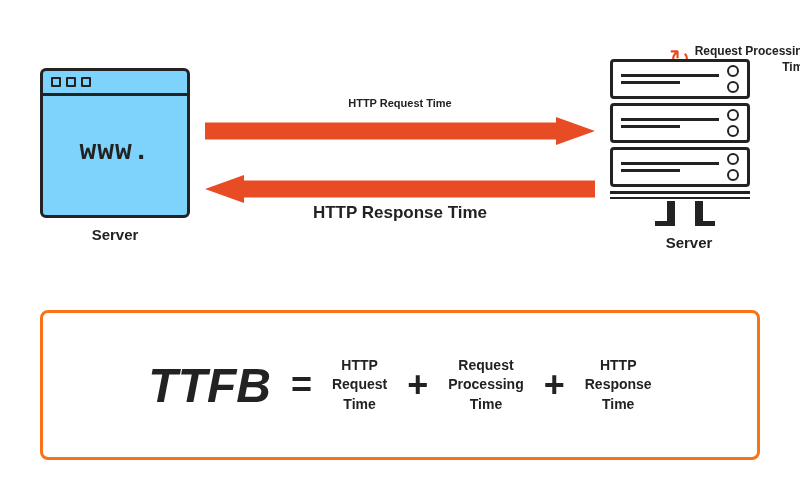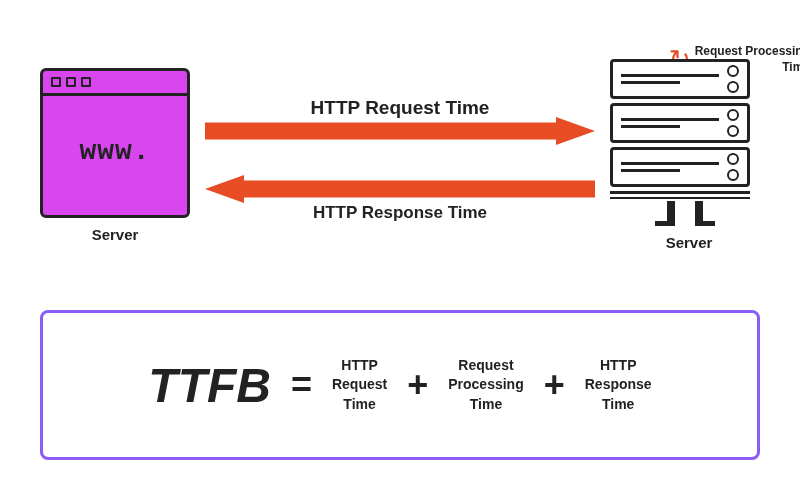--- a/index.html
+++ b/index.html
@@ -26,21 +26,21 @@
       flex-direction: column;
       align-items: center;
     }
 
     .browser-box {
       width: 150px;
       height: 150px;
       border: 3px solid #222;
       border-radius: 6px;
       position: relative;
-      background: #d946ef;
+      background: #7dd3fc;
     }
 
     .browser-titlebar {
       display: flex;
       align-items: center;
       padding: 6px 8px;
       border-bottom: 3px solid #222;
       gap: 5px;
     }
 
@@ -173,21 +173,21 @@
       margin-top: 8px;
       font-size: 15px;
       font-weight: 600;
       color: #222;
       margin-left: 8px;
     }
 
     
     .bottom-section {
       margin: 0 40px;
-      border: 3px solid #8b5cf6;
+      border: 3px solid #f97316;
       border-radius: 8px;
       padding: 20px 30px;
       display: flex;
       align-items: center;
       justify-content: center;
       gap: 20px;
       height: 150px;
     }
 
     .ttfb-label {
@@ -258,21 +258,21 @@
       </div>
       <div class="browser-content">
         <span class="browser-www">www.</span>
       </div>
     </div>
     <div class="browser-label">Server</div>
   </div>
 
   <div class="arrows-wrapper">
     <div style="position:relative; display:flex; align-items:center; width:100%;">
-      <span style="position:absolute; top:-20px; width:100%; text-align:center; font-size:19px; font-weight:700; color:#222;">HTTP Request Time</span>
+      <span style="position:absolute; top:-20px; width:100%; text-align:center; font-size:11px; font-weight:700; color:#222;">HTTP Request Time</span>
       <div class="arrow-right-body" style="width:100%;"></div>
     </div>
     <div style="position:relative; display:flex; align-items:center; width:100%;">
       <span style="position:absolute; bottom:-20px; width:100%; text-align:center; font-size:17px; font-weight:700; color:#222;">HTTP Response Time</span>
       <div class="arrow-left-body" style="width:100%;"></div>
     </div>
   </div>
 
   <div class="server-container">
     <div class="server-wrapper">

